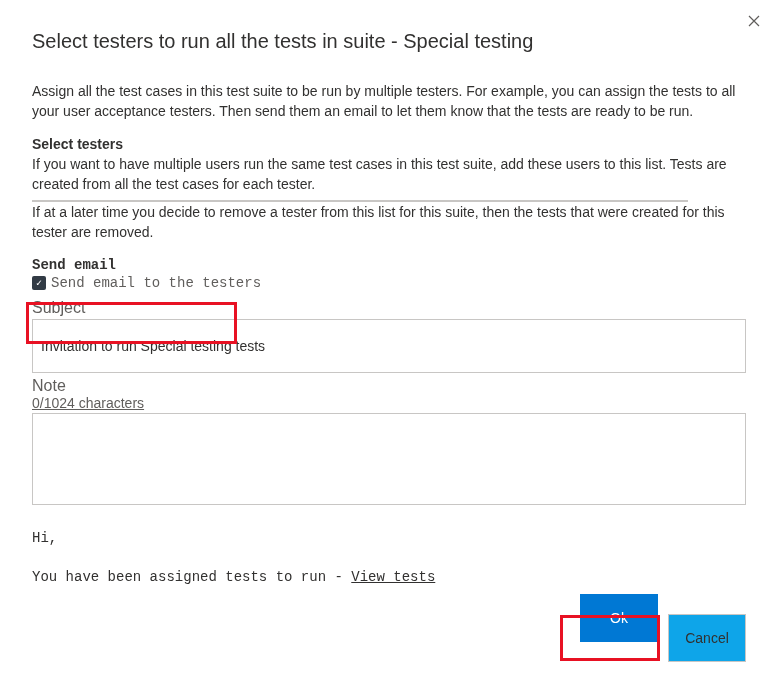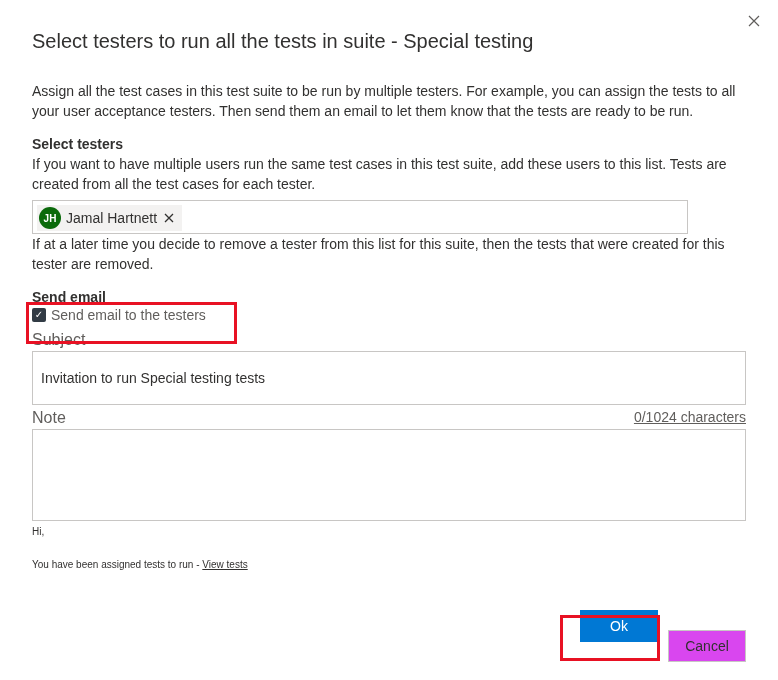--- a/index.html
+++ b/index.html
@@ -98,20 +98,21 @@
 }
 .search-input::placeholder { color: #a19f9d; }
 .post-tester-note {
   font-size: 14px;
   line-height: 1.45;
   margin-top: 0;
   margin-bottom: 14px;
 }
 .send-email-block {
   margin-bottom: 8px;
+  font-family: Liberation Mono, monospace;
 }
 .checkbox-row {
   display: flex;
   align-items: center;
   gap: 5px;
   margin-top: 2px;
 }
 .checkbox {
   width: 14px;
   height: 14px;
@@ -145,73 +146,76 @@
   font-size: 14px;
   color: #323130;
   outline: none;
   margin-top: 2px;
 }
 .note-row {
   display: flex;
   justify-content: space-between;
   width: 714px;
   margin-top: 4px;
+  flex-direction: column;
 }
 .note-counter {
   color: #605e5c;
   font-size: 14px;
   text-decoration: underline;
 }
 .note-area {
   width: 714px;
   height: 92px;
   border: 1px solid #c8c6c4;
   padding: 6px 8px;
   font-size: 14px;
   font-family: inherit;
   resize: none;
   outline: none;
   margin-top: 2px;
 }
 .preview {
-  font-size: 10px;
+  margin-top: 20px;
+  font-size: 14px;
   line-height: 1.5;
+  font-family: Liberation Mono, monospace;
 }
 .preview p { margin-bottom: 18px; }
 .view-link {
   color: #323130;
   text-decoration: underline;
   cursor: pointer;
   text-align: right;
 }
 .button-row {
   position: absolute;
   bottom: 18px;
   right: 32px;
   display: flex;
   gap: 10px;
   align-items: center;
 }
 .btn {
   min-width: 78px;
-  height: 32px;
+  height: 48px;
   padding: 0 16px;
   font-size: 14px;
   border: 1px solid transparent;
   cursor: pointer;
   display: inline-flex;
   align-items: center;
   justify-content: center;
 }
 .btn-primary {
   background: #0078d4;
   color: #fff;
 }
 .btn-default {
-  background: #d946ef;
+  background: #0ea5e9;
   color: #323130;
   border-color: #c8c6c4;
   margin-top: 40px;
 }
 </style>
 </head>
 <body>
 
 
 
@@ -224,31 +228,20 @@
 </div>
 
 <h1 class="dialog-title">Select testers to run all the tests in suite - Special testing</h1>
 
 <p class="intro">Assign all the test cases in this test suite to be run by multiple testers. For example, you can assign the tests to all your user acceptance testers. Then send them an email to let them know that the tests are ready to be run.</p>
 
 <div class="section-heading">Select testers</div>
 <div class="section-help">If you want to have multiple users run the same test cases in this test suite, add these users to this list. Tests are created from all the test cases for each tester.</div>
 
 <div class="tester-field">
-  <div class="chip-row">
-    <span class="chip">
-      <span class="avatar">JH</span>
-      <span>Jamal Hartnett</span>
-      <span class="chip-remove">
-        <svg width="10" height="10" viewBox="0 0 10 10">
-            <path d="M1 1 L9 9 M9 1 L1 9" stroke="#323130" stroke-width="1.3" fill="none"></path>
-          </svg>
-      </span>
-    </span>
-  </div>
 </div>
 
 <p class="post-tester-note">If at a later time you decide to remove a tester from this list for this suite, then the tests that were created for this tester are removed.</p>
 
 <div class="send-email-block">
   <div class="section-heading">Send email</div>
   <div class="checkbox-row">
     <div class="checkbox">
       <span>✓</span>
     </div>

